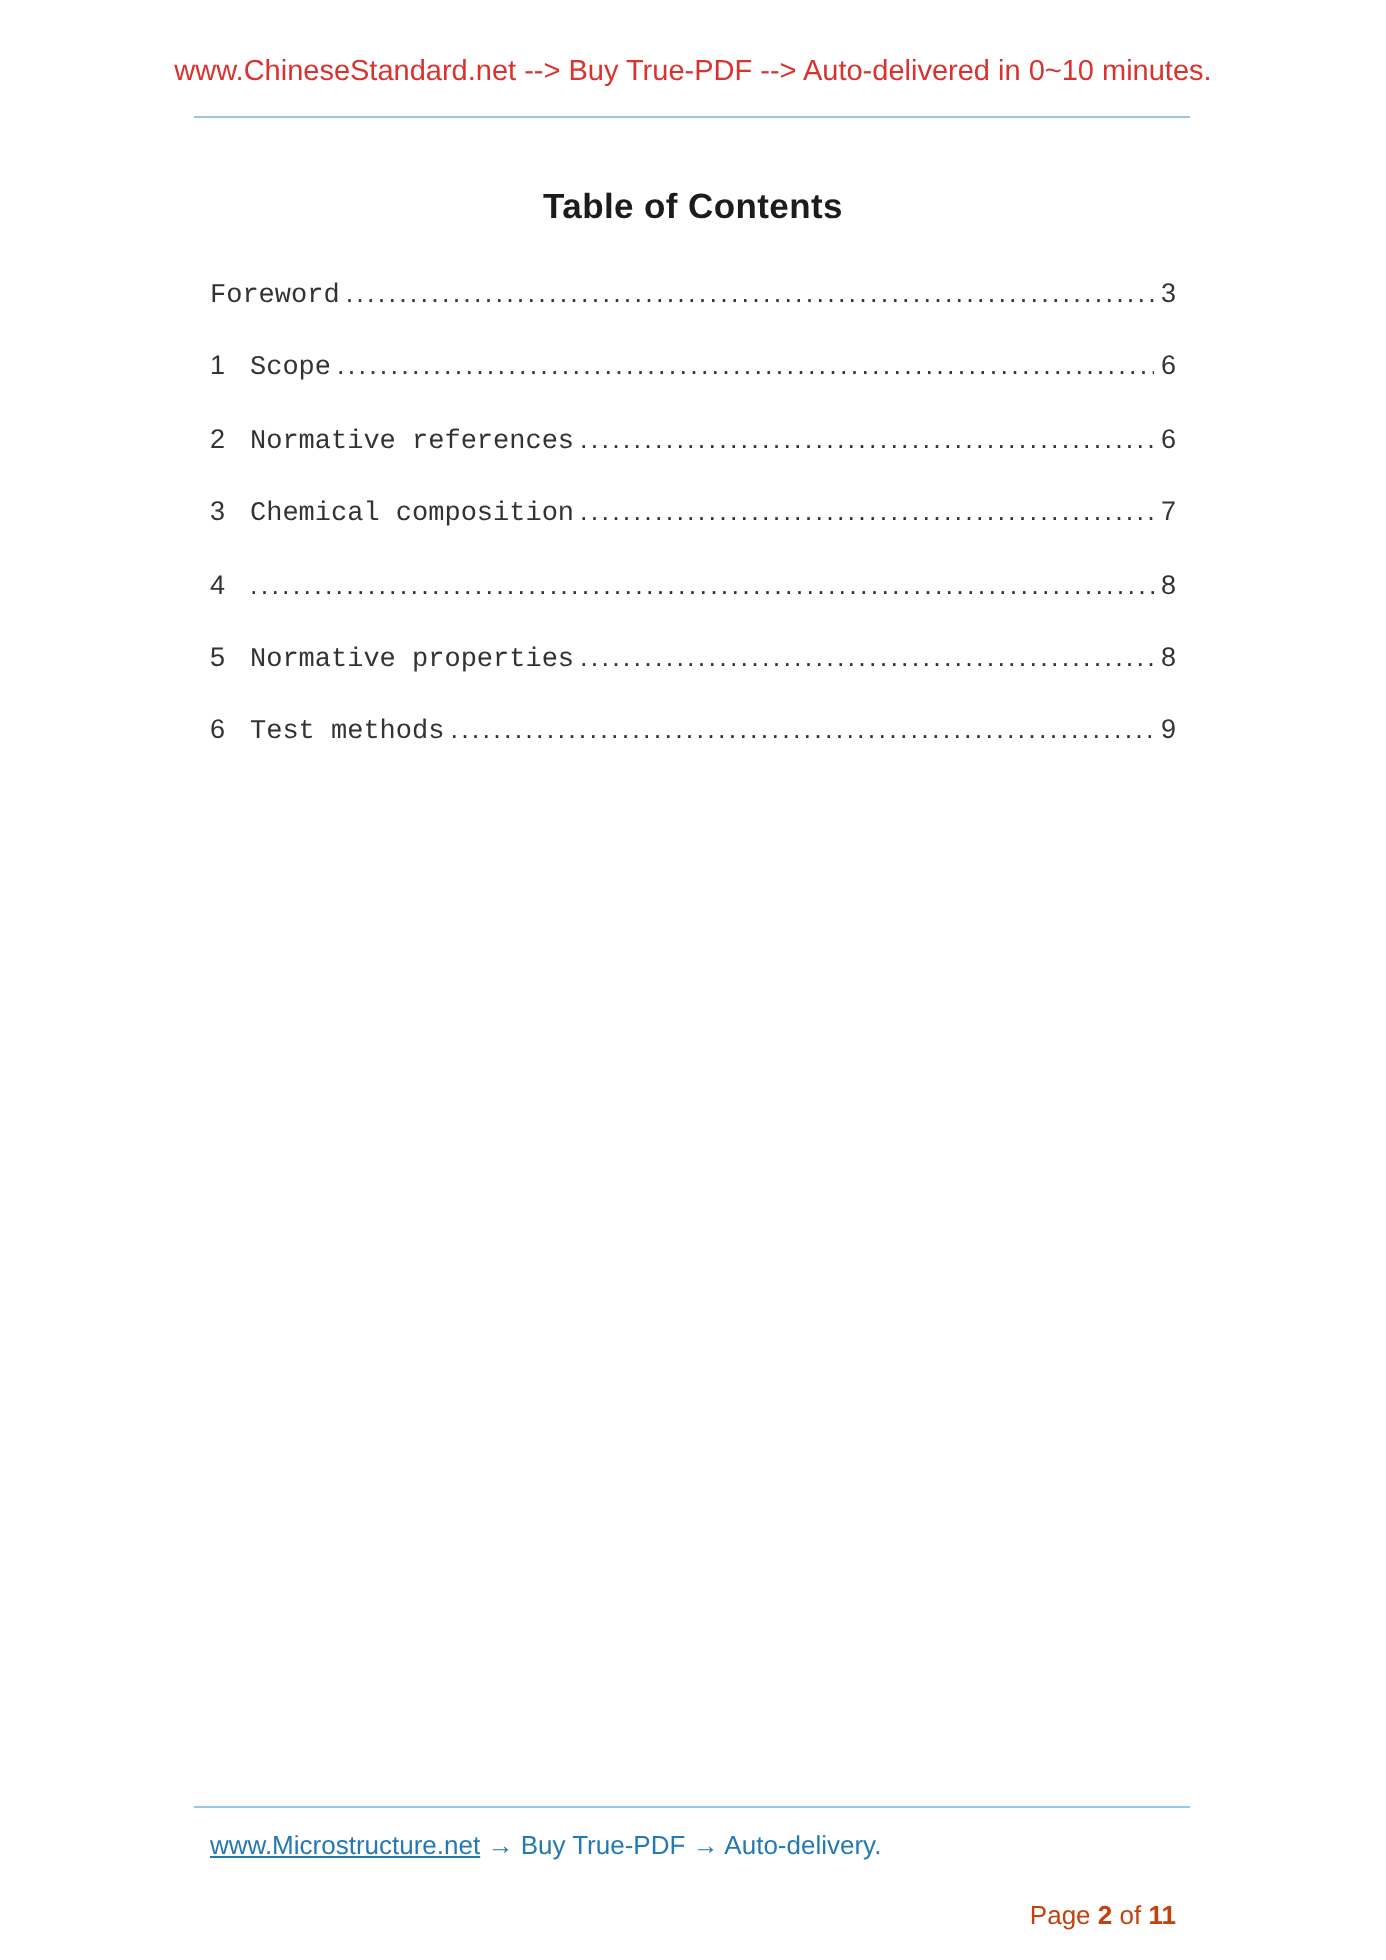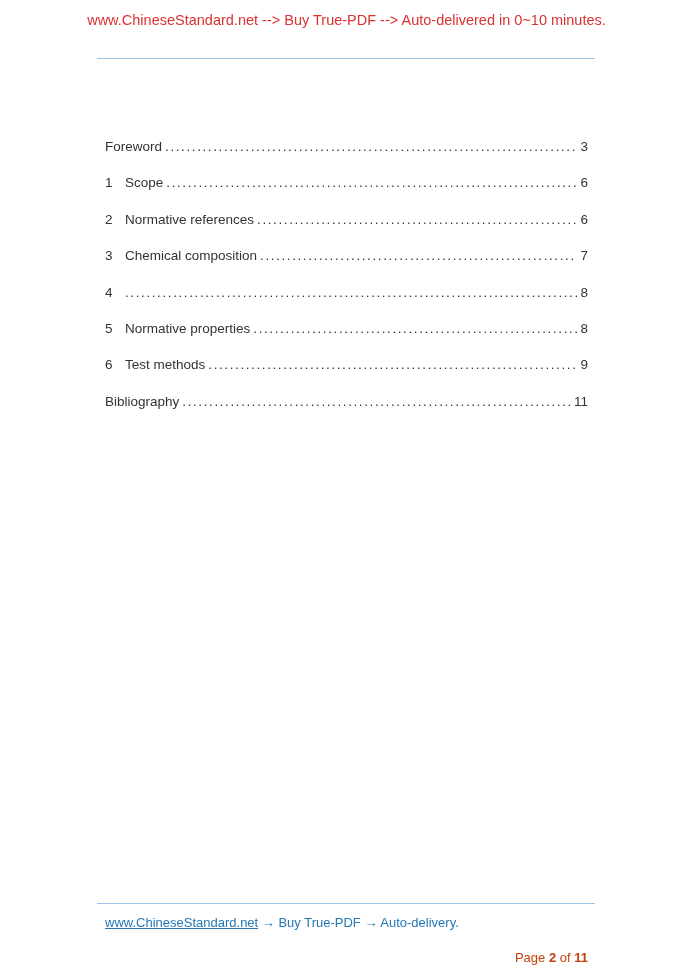--- a/index.html
+++ b/index.html
@@ -8,21 +8,21 @@
     background: #ffffff;
     font-family: "Liberation Sans", sans-serif;
     position: relative;
     overflow: hidden;
     -webkit-font-smoothing: antialiased;
   }
   .page { position: absolute; inset: 0; }
 
   
   .promo {
-    position: absolute; top: 12px; left: 0; right: 0;
+    position: absolute; top: 28px; left: 0; right: 0;
     text-align: center;
     color: #d93330;
     font-size: 14.5px;
     white-space: nowrap;
     z-index: 2;
   }
   .std-code {
     position: absolute; top: 37px; left: 0; right: 0;
     text-align: center;
     color: #3f81c1;
@@ -54,21 +54,21 @@
     display: flex;
     align-items: baseline;
     font-size: 13.5px;
     color: #333333;
     height: 15px;
     margin-bottom: 21.4px;
     cursor: pointer;
   }
   .toc-num { flex: none; width: 20px; }
   .toc-num:empty { display: none; }
-  .toc-label { flex: none; padding-right: 3px; white-space: nowrap; }
+  .toc-label { flex: none; padding-right: 3px; white-space: nowrap; font-family: Liberation Mono, monospace; }
   .toc-dots {
     flex: 1 1 auto;
     overflow: hidden;
     white-space: nowrap;
     min-width: 0;
   }
   .toc-dots::after {
     content: "........................................................................................................................................................................";
     letter-spacing: 1.6px;
     color: #333333;
@@ -94,20 +94,21 @@
   .footer-right b { font-weight: bold; }
 </style>
 </head>
 <body>
 
 <div class="page">
 
   <div class="promo">www.ChineseStandard.net --&gt; Buy True-PDF --&gt; Auto-delivered in 0~10 minutes.</div>
   <div class="rule rule-top"></div>
 
+  <h1 class="doc-title">Table of Contents</h1>
 
   <div class="toc">
 
     <div class="toc-row">
 
       <span class="toc-label">Foreword</span>
       <span class="toc-dots"></span>
       <span class="toc-page">3</span>
     </div>
 
@@ -145,26 +146,20 @@
       <span class="toc-page">8</span>
     </div>
 
     <div class="toc-row">
       <span class="toc-num">6</span>
       <span class="toc-label">Test methods</span>
       <span class="toc-dots"></span>
       <span class="toc-page">9</span>
     </div>
 
-    <div class="toc-row">
-
-      <span class="toc-label">Bibliography</span>
-      <span class="toc-dots"></span>
-      <span class="toc-page">11</span>
-    </div>
 
   </div>
 
   <div class="rule rule-bottom"></div>
-  <div class="footer-left"><a>www.ChineseStandard.net</a><span> → Buy True-PDF → Auto-delivery.</span></div>
+  <div class="footer-left"><a>www.Microstructure.net</a><span> → Buy True-PDF → Auto-delivery.</span></div>
   <div class="footer-right"><span>Page</span>&nbsp;<b>2</b>&nbsp;<span>of</span>&nbsp;<b>11</b></div>
 
 </div>
 
 </body></html>

